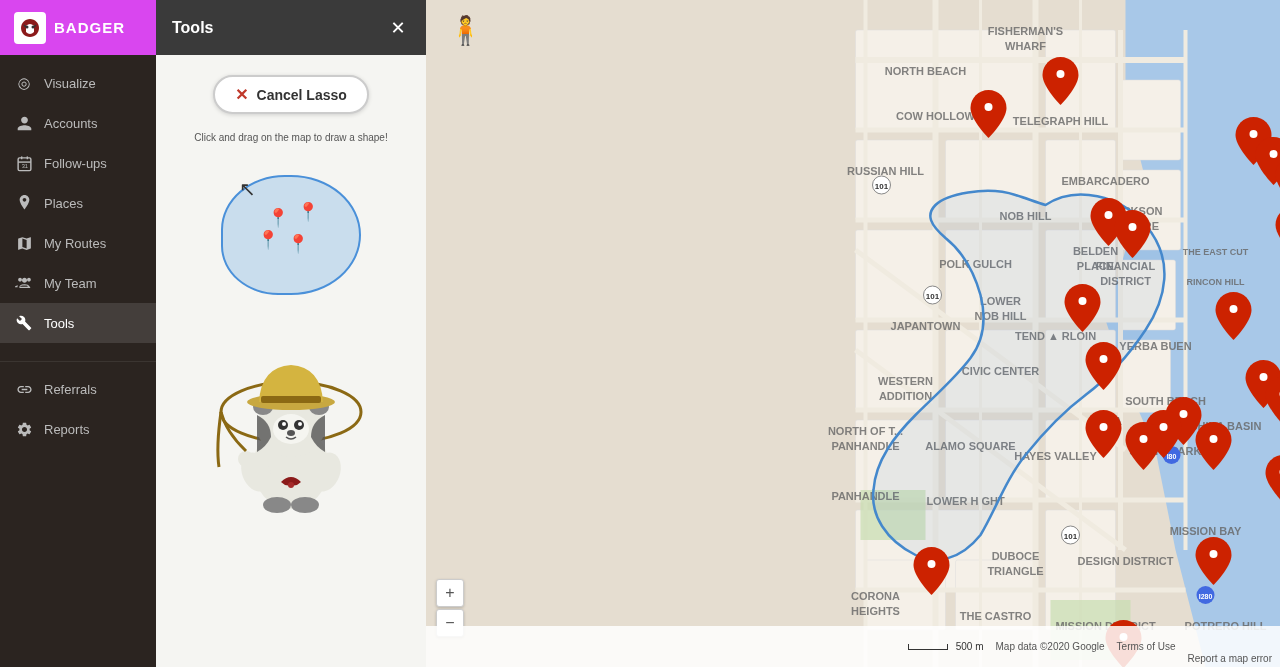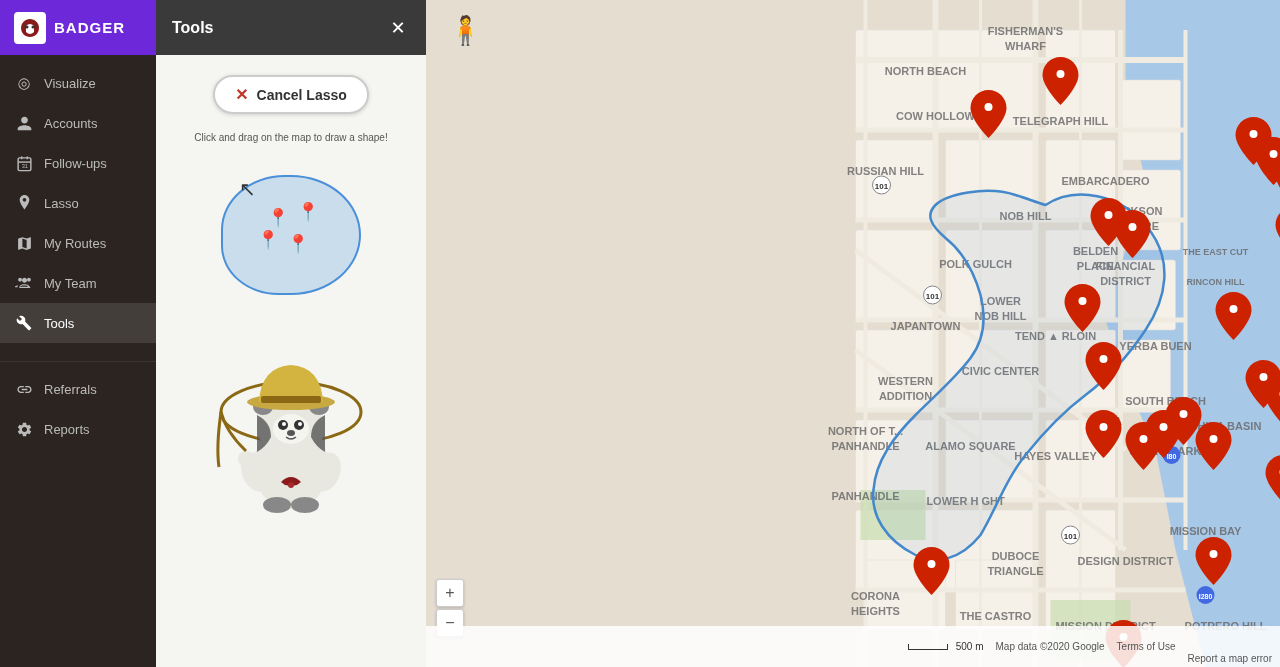--- a/index.html
+++ b/index.html
@@ -11,21 +11,21 @@
       min-width: 156px;
       height: 667px;
       background: #2b2420;
       display: flex;
       flex-direction: column;
       color: #ccc;
       z-index: 10;
     }
 
     #sidebar-logo {
-      background: #6d28d9;
+      background: #d946ef;
       padding: 12px 14px;
       display: flex;
       align-items: center;
       gap: 8px;
       height: 55px;
     }
 
     .logo-badge {
       width: 32px;
       height: 32px;
@@ -307,21 +307,21 @@
           </svg>
       </div>
       <span>Follow-ups</span>
     </div>
     <div class="nav-item">
       <div class="nav-icon">
         <svg width="15" height="17" viewBox="0 0 24 28" fill="currentColor">
             <path d="M12 0C7.6 0 4 3.6 4 8c0 6 8 16 8 16s8-10 8-16c0-4.4-3.6-8-8-8zm0 11c-1.7 0-3-1.3-3-3s1.3-3 3-3 3 1.3 3 3-1.3 3-3 3z"></path>
           </svg>
       </div>
-      <span>Lasso</span>
+      <span>Places</span>
     </div>
     <div class="nav-item">
       <div class="nav-icon">
         <svg width="17" height="17" viewBox="0 0 24 24" fill="currentColor">
             <path d="M20.5 3l-.16.03L15 5.1 9 3 3.36 4.9c-.21.07-.36.25-.36.48V20.5c0 .28.22.5.5.5l.16-.03L9 18.9l6 2.1 5.64-1.9c.21-.07.36-.25.36-.48V3.5c0-.28-.22-.5-.5-.5zM15 19l-6-2.11V5l6 2.11V19z"></path>
           </svg>
       </div>
       <span>My Routes</span>
     </div>
     <div class="nav-item">

